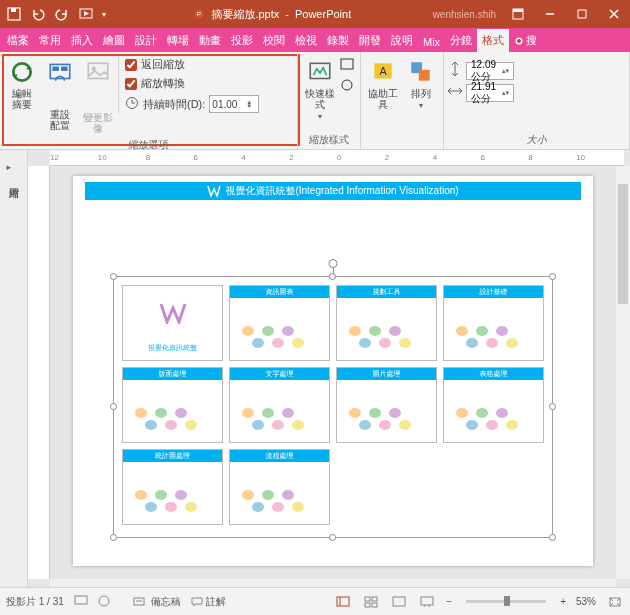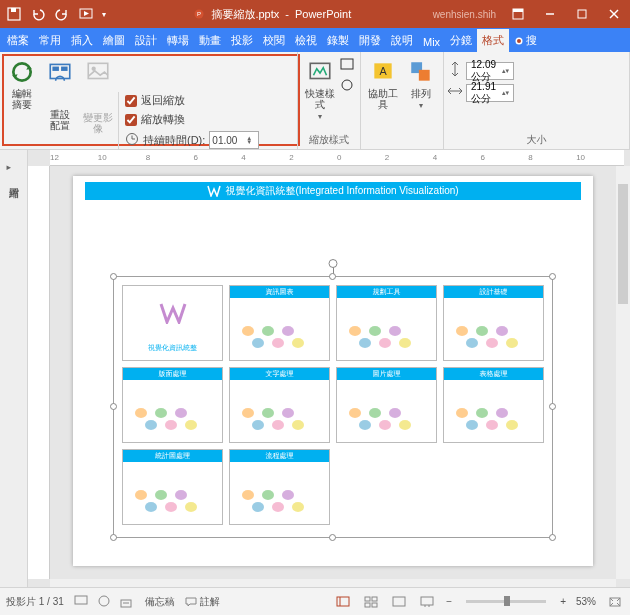--- a/index.html
+++ b/index.html
@@ -7,21 +7,21 @@
 
 .titlebar { height: 28px; background: #b7472a; display: flex; align-items: center; color: #fff; font-size: 11px; }
 .titlebar .qat { display: flex; align-items: center; gap: 8px; padding: 0 6px; }
 .titlebar .qat-icon { width: 16px; height: 16px; display: flex; align-items: center; justify-content: center; }
 .titlebar .title { flex: 1; text-align: center; display: flex; align-items: center; justify-content: center; gap: 6px; }
 .titlebar .title svg { width: 12px; height: 12px; }
 .titlebar .user { color: #e8b8aa; font-size: 10px; margin-right: 6px; }
 .titlebar .winbtns { display: flex; }
 .titlebar .winbtn { width: 32px; height: 28px; display: flex; align-items: center; justify-content: center; }
 
-.tabs { height: 24px; background: #3b82f6; display: flex; align-items: flex-end; color: #fff; font-size: 11px; padding-left: 2px; overflow: hidden; }
+.tabs { height: 24px; background: #ec4899; display: flex; align-items: flex-end; color: #fff; font-size: 11px; padding-left: 2px; overflow: hidden; }
 .tab { padding: 4px 5px; cursor: pointer; white-space: nowrap; }
 .tab.active { background: #f3f3f3; color: #b7472a; }
 
 .ribbon { height: 98px; background: #f3f3f3; border-bottom: 1px solid #d4d4d4; display: flex; position: relative; }
 .ribbon-group { border-right: 1px solid #d4d4d4; padding: 4px 4px 0 4px; display: flex; flex-direction: column; position: relative; }
 .ribbon-group .group-label { font-size: 10px; color: #666; text-align: center; padding: 2px 0; }
 .ribbon-group .group-content { flex: 1; display: flex; align-items: flex-start; gap: 2px; }
 .ribbon-bigbtn { width: 36px; display: flex; flex-direction: column; align-items: center; gap: 2px; padding: 2px; }
 .ribbon-bigbtn .icon { width: 28px; height: 28px; display: flex; align-items: center; justify-content: center; }
 .ribbon-bigbtn .lbl { font-size: 10px; text-align: center; line-height: 1.1; color: #444; }
@@ -190,21 +190,21 @@
         <span class="icon">
             <svg viewBox="0 0 24 24" width="26" height="26">
               <rect x="3" y="4" width="18" height="14" fill="none" stroke="#888" stroke-width="1.5"></rect>
               <circle cx="8" cy="9" r="2" fill="#888"></circle>
               <path d="M3 16 L9 11 L14 15 L18 12 L21 15" fill="none" stroke="#888" stroke-width="1.5"></path>
             </svg>
           </span>
         <span class="lbl" style="white-space:pre-line;">變更影
 像</span>
       </div>
-      <div style="border-left:1px solid #d4d4d4;padding-left:6px;display:flex;flex-direction:column;gap:2px;margin-top:36px;">
+      <div style="border-left:1px solid #d4d4d4;padding-left:6px;display:flex;flex-direction:column;gap:2px;">
         <label class="ribbon-checkrow">
             <input type="checkbox" checked="" style="">
             <span>返回縮放</span>
           </label>
         <label class="ribbon-checkrow">
             <input type="checkbox" checked="" style="">
             <span>縮放轉換</span>
           </label>
         <div class="ribbon-checkrow">
           <span><svg width="14" height="14" viewBox="0 0 14 14">
@@ -292,21 +292,21 @@
         <span><svg width="14" height="14" viewBox="0 0 14 14">
               <line x1="1" y1="7" x2="13" y2="7" stroke="#666"></line>
               <path d="M3 4 L0 7 L3 10 M11 4 L14 7 L11 10" fill="none" stroke="#666"></path>
             </svg></span>
         <div class="size-input">
             <span>21.91 公分</span>
             <span style="font-size:7px;color:#666;">▴▾</span>
           </div>
       </div>
     </div>
-    <div class="group-label" style="position:relative;">大小</div>
+    <div class="group-label" style="position:relative;font-style:italic;">大小</div>
   </div>
 </div>
 
 <div class="workspace">
   <div class="thumbpanel">
     <div>
       <div class="collapse">▸</div>
       <div class="vtext">縮圖</div>
     </div>
   </div>
@@ -472,21 +472,21 @@
 </div>
 
 <div class="statusbar">
   <span>投影片 1 / 31</span>
   <span><svg width="14" height="12" viewBox="0 0 14 12">
         <rect x="1" y="1" width="12" height="8" fill="none" stroke="#888"></rect>
       </svg></span>
   <span><svg width="12" height="12" viewBox="0 0 12 12">
         <circle cx="6" cy="6" r="5" fill="none" stroke="#888"></circle>
       </svg></span>
-  <span style="display:flex;align-items:flex-end;gap:13px;">
+  <span style="display:flex;align-items:center;gap:6px;margin-left:13px;">
       <svg width="12" height="10" viewBox="0 0 12 10">
         <rect x="1" y="1" width="10" height="7" fill="none" stroke="#888"></rect>
         <line x1="3" y1="4" x2="9" y2="4" stroke="#888"></line>
       </svg>
       <span>備忘稿</span>
     </span>
   <span style="display:flex;align-items:center;gap:3px;">
       <svg width="12" height="10" viewBox="0 0 12 10">
         <path d="M1 1 H11 V7 H5 L3 9 V7 H1 Z" fill="none" stroke="#888"></path>
       </svg>

